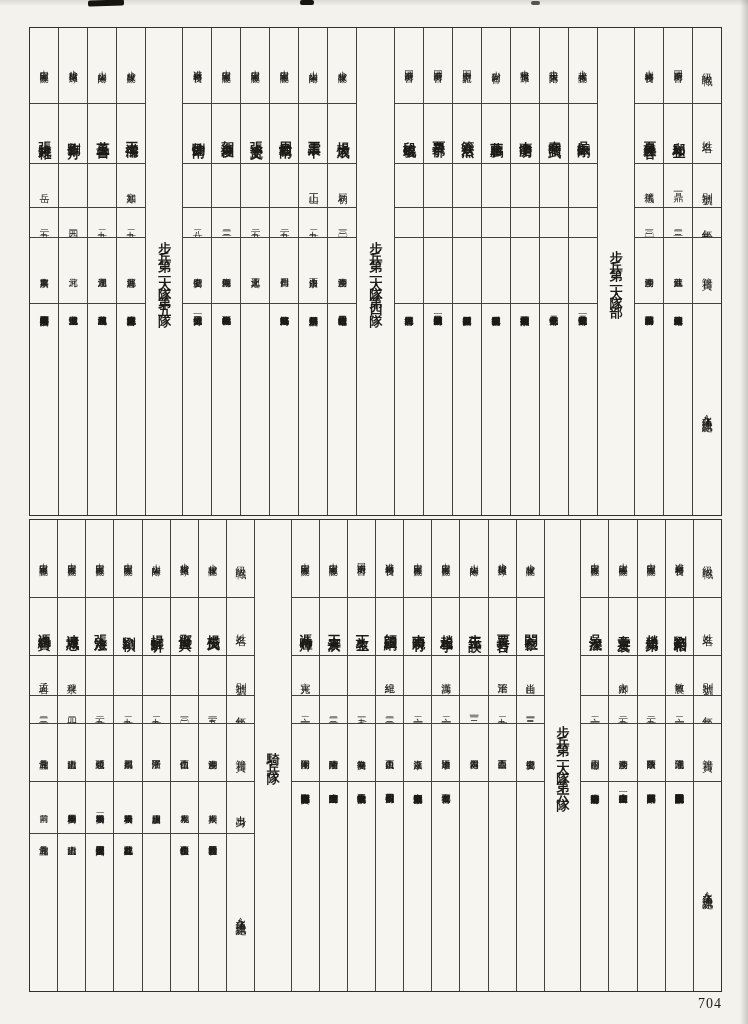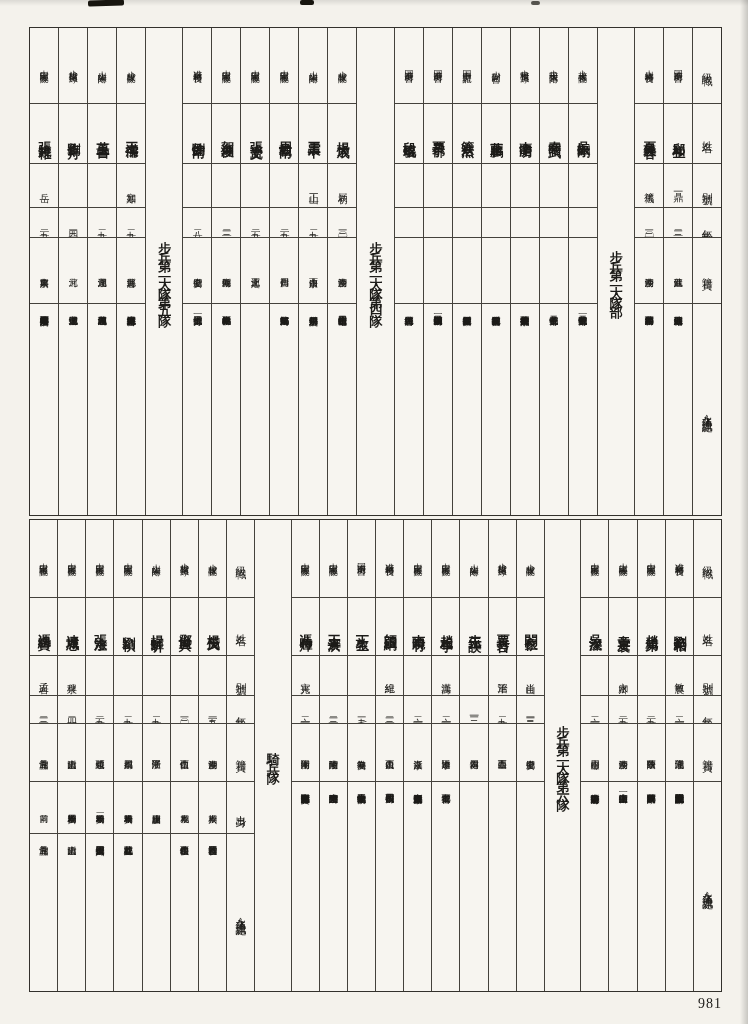--- a/index.html
+++ b/index.html
@@ -983,14 +983,14 @@
         </div>
         <div class="cell origin">
           <span class="vtxt">同前</span>
         </div>
         <div class="cell address">
           <span class="vtxt">湖北宜昌</span>
         </div>
       </div>
     </div>
 
-  <div class="page-number">981</div>
+  <div class="page-number">704</div>
 </div>
 
 </body></html>

